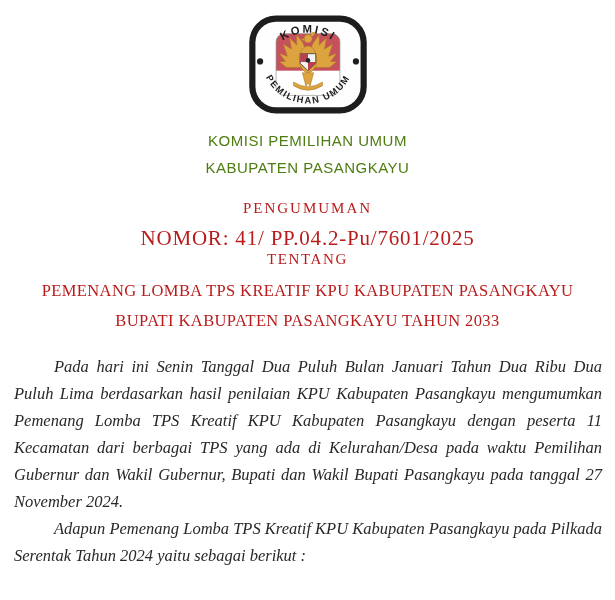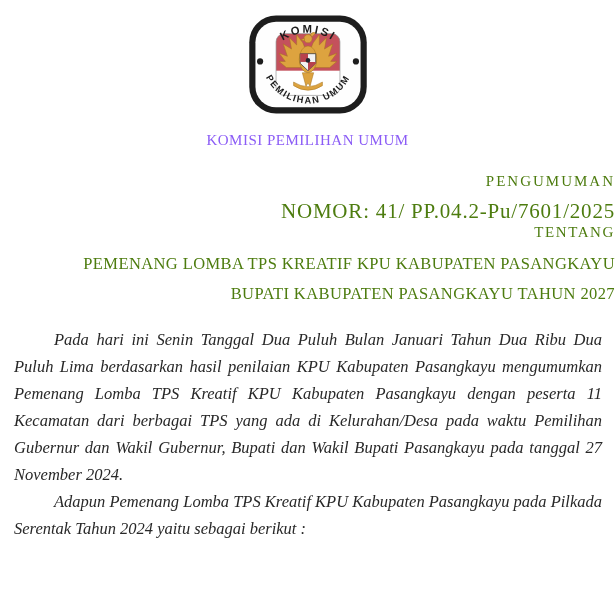--- a/index.html
+++ b/index.html
@@ -13,30 +13,30 @@
     font-family: "Liberation Serif", serif;
   }
   .logo-wrap {
     display: flex;
     justify-content: center;
     padding-top: 14px;
   }
   .letterhead {
     margin-top: 12px;
     text-align: center;
-    font-family: Liberation Serif, serif;
+    font-family: Liberation Sans, sans-serif;
     font-size: 15px;
     letter-spacing: 0.5px;
     line-height: 27px;
-    color: #8b5cf6;
+    color: #4d7c0f;
   }
   .doc-heading {
-    text-align: right;
+    text-align: center;
     font-family: "Liberation Serif", serif;
-    color: #4d7c0f;
+    color: #b91c1c;
   }
   .doc-type {
     margin-top: 19px;
     font-size: 15px;
     letter-spacing: 2px;
   }
   .doc-number {
     margin-top: 9px;
     font-size: 21px;
     letter-spacing: 0.8px;
@@ -121,29 +121,30 @@
         <textPath xlink:href="#arcT" href="#arcT" startOffset="50%" text-anchor="middle">KOMISI</textPath>
       </text>
       <text class="logo-arc-text" font-size="9" letter-spacing="1.5">
         <textPath xlink:href="#arcB" href="#arcB" startOffset="50%" text-anchor="middle">PEMILIHAN UMUM</textPath>
       </text>
     </svg>
   </div>
 
   <div class="letterhead">
     <div>KOMISI PEMILIHAN UMUM</div>
+    <div>KABUPATEN PASANGKAYU</div>
   </div>
 
   <div class="doc-heading">
     <div class="doc-type">PENGUMUMAN</div>
     <div class="doc-number">NOMOR: 41/ PP.04.2-Pu/7601/2025</div>
     <div class="doc-about">TENTANG</div>
     <div class="doc-title">
       <div>PEMENANG LOMBA TPS KREATIF KPU KABUPATEN PASANGKAYU</div>
-      <div>BUPATI KABUPATEN PASANGKAYU TAHUN 2027</div>
+      <div>BUPATI KABUPATEN PASANGKAYU TAHUN 2033</div>
     </div>
   </div>
 
   <div class="doc-body">
     <p>Pada hari ini Senin Tanggal Dua Puluh Bulan Januari Tahun Dua Ribu Dua Puluh Lima berdasarkan hasil penilaian KPU Kabupaten Pasangkayu mengumumkan Pemenang Lomba TPS Kreatif KPU Kabupaten Pasangkayu dengan peserta 11 Kecamatan dari berbagai TPS yang ada di Kelurahan/Desa pada waktu Pemilihan Gubernur dan Wakil Gubernur, Bupati dan Wakil Bupati Pasangkayu pada tanggal 27 November 2024.</p>
     <p>Adapun Pemenang Lomba TPS Kreatif KPU Kabupaten Pasangkayu pada Pilkada Serentak Tahun 2024 yaitu sebagai berikut :</p>
   </div>
 
 </div>
 

